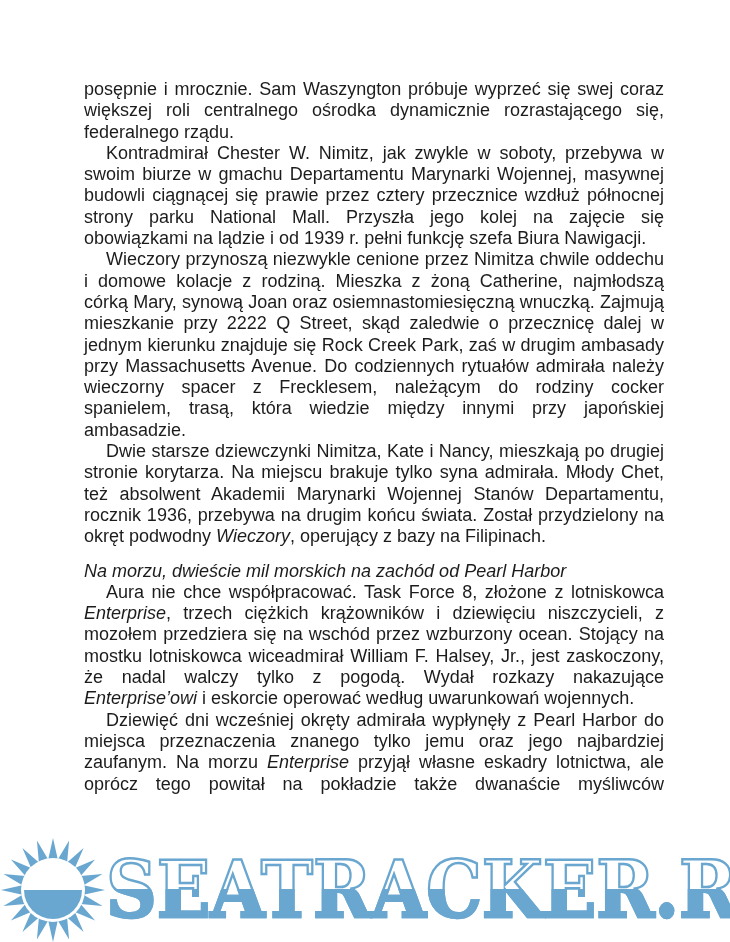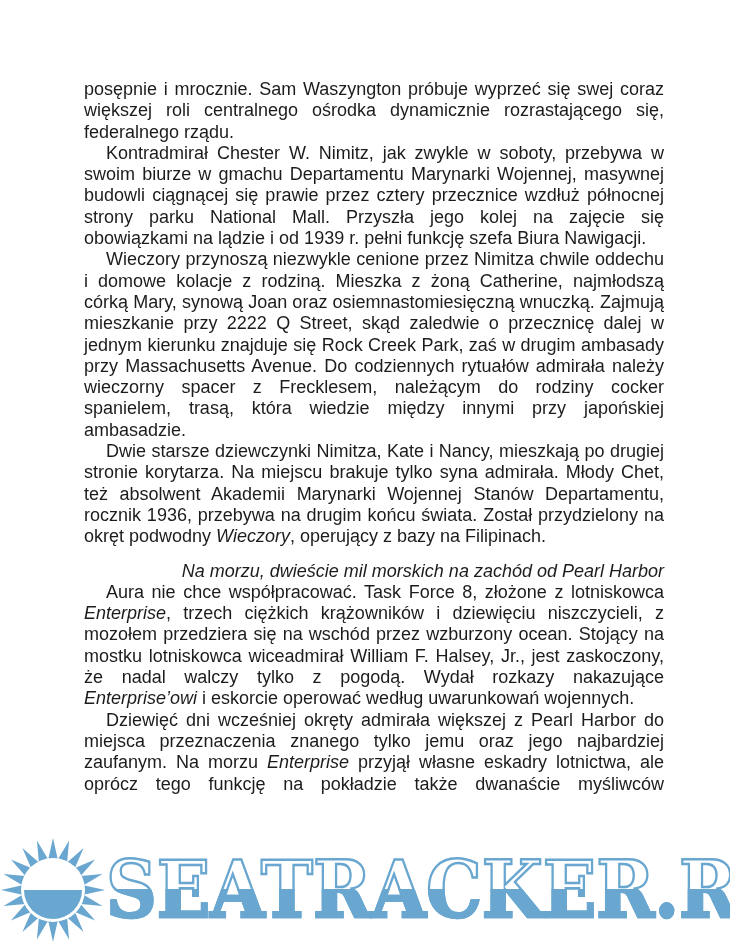--- a/index.html
+++ b/index.html
@@ -21,21 +21,21 @@
     font-size: 18px;
     line-height: 21.3px;
     text-align: justify;
     z-index: 1;
   }
   .page-text p, .page-text .heading { margin: 0; padding: 0; }
   .page-text .indent { text-indent: 22px; }
   .page-text .heading {
     font-style: italic;
     margin-top: 13px;
-    text-align: right;
+    text-align: left;
   }
   .page-text .cont { text-align-last: justify; }
 
   
   .watermark {
     position: absolute;
     left: 0; top: 837px;
     width: 730px; height: 105px;
     z-index: 2;
     pointer-events: none;
@@ -72,21 +72,21 @@
 
 <div class="page">
 
   <div class="page-text">
       <p class=""><span>posępnie i mrocznie. Sam Waszyngton próbuje wyprzeć się swej coraz większej roli centralnego ośrodka dynamicznie rozrastającego się, federalnego rządu.</span></p>
       <p class=" indent"><span>Kontradmirał Chester W. Nimitz, jak zwykle w soboty, przebywa w swoim biurze w gmachu Departamentu Marynarki Wojennej, masywnej budowli ciągnącej się prawie przez cztery przecznice wzdłuż północnej strony parku National Mall. Przyszła jego kolej na zajęcie się obowiązkami na lądzie i od 1939 r. pełni funkcję szefa Biura Nawigacji.</span></p>
       <p class=" indent"><span>Wieczory przynoszą niezwykle cenione przez Nimitza chwile oddechu i domowe kolacje z rodziną. Mieszka z żoną Catherine, najmłodszą córką Mary, synową Joan oraz osiemnastomiesięczną wnuczką. Zajmują mieszkanie przy 2222 Q Street, skąd zaledwie o przecznicę dalej w jednym kierunku znajduje się Rock Creek Park, zaś w drugim ambasady przy Massachusetts Avenue. Do codziennych rytuałów admirała należy wieczorny spacer z Frecklesem, należącym do rodziny cocker spanielem, trasą, która wiedzie między innymi przy japońskiej ambasadzie.</span></p>
       <p class=" indent"><span>Dwie starsze dziewczynki Nimitza, Kate i Nancy, mieszkają po drugiej stronie korytarza. Na miejscu brakuje tylko syna admirała. Młody Chet, też absolwent Akademii Marynarki Wojennej Stanów Departamentu, rocznik 1936, przebywa na drugim końcu świata. Został przydzielony na okręt podwodny </span><i>Wieczory</i><span>, operujący z bazy na Filipinach.</span></p>
       <div class="heading"><i>Na morzu, dwieście mil morskich na zachód od Pearl Harbor</i></div>
       <p class=" indent"><span>Aura nie chce współpracować. Task Force 8, złożone z lotniskowca </span><i>Enterprise</i><span>, trzech ciężkich krążowników i dziewięciu niszczycieli, z mozołem przedziera się na wschód przez wzburzony ocean. Stojący na mostku lotniskowca wiceadmirał William F. Halsey, Jr., jest zaskoczony, że nadal walczy tylko z pogodą. Wydał rozkazy nakazujące </span><i>Enterprise’owi</i><span> i eskorcie operować według uwarunkowań wojennych.</span></p>
-      <p class=" indent cont"><span>Dziewięć dni wcześniej okręty admirała większej z Pearl Harbor do miejsca przeznaczenia znanego tylko jemu oraz jego najbardziej zaufanym. Na morzu </span><i>Enterprise</i><span> przyjął własne eskadry lotnictwa, ale oprócz tego funkcję na pokładzie także dwanaście myśliwców</span></p>
+      <p class=" indent cont"><span>Dziewięć dni wcześniej okręty admirała wypłynęły z Pearl Harbor do miejsca przeznaczenia znanego tylko jemu oraz jego najbardziej zaufanym. Na morzu </span><i>Enterprise</i><span> przyjął własne eskadry lotnictwa, ale oprócz tego powitał na pokładzie także dwanaście myśliwców</span></p>
     </div>
 
   <div class="watermark">
     <svg class="sun" viewBox="0 0 106 106" aria-hidden="true">
       <polygon id="sun-rays" points="53.0,1.0 57.8,22.4 69.1,3.5 67.1,25.4 83.6,10.9 74.9,31.1 95.1,22.4 80.6,38.9 102.5,36.9 83.6,48.2 105.0,53.0 83.6,57.8 102.5,69.1 80.6,67.1 95.1,83.6 74.9,74.9 83.6,95.1 67.1,80.6 69.1,102.5 57.8,83.6 53.0,105.0 48.2,83.6 36.9,102.5 38.9,80.6 22.4,95.1 31.1,74.9 10.9,83.6 25.4,67.1 3.5,69.1 22.4,57.8 1.0,53.0 22.4,48.2 3.5,36.9 25.4,38.9 10.9,22.4 31.1,31.1 22.4,10.9 38.9,25.4 36.9,3.5 48.2,22.4" fill="#69a7d0"></polygon>
       <circle cx="53" cy="53" r="32" fill="#ffffff"></circle>
       <path d="M 24 53 A 29 29 0 0 0 82 53 Z" fill="#69a7d0"></path>
     </svg>
     <div class="wm-text">SEATRACKER.RU</div>
   </div>

